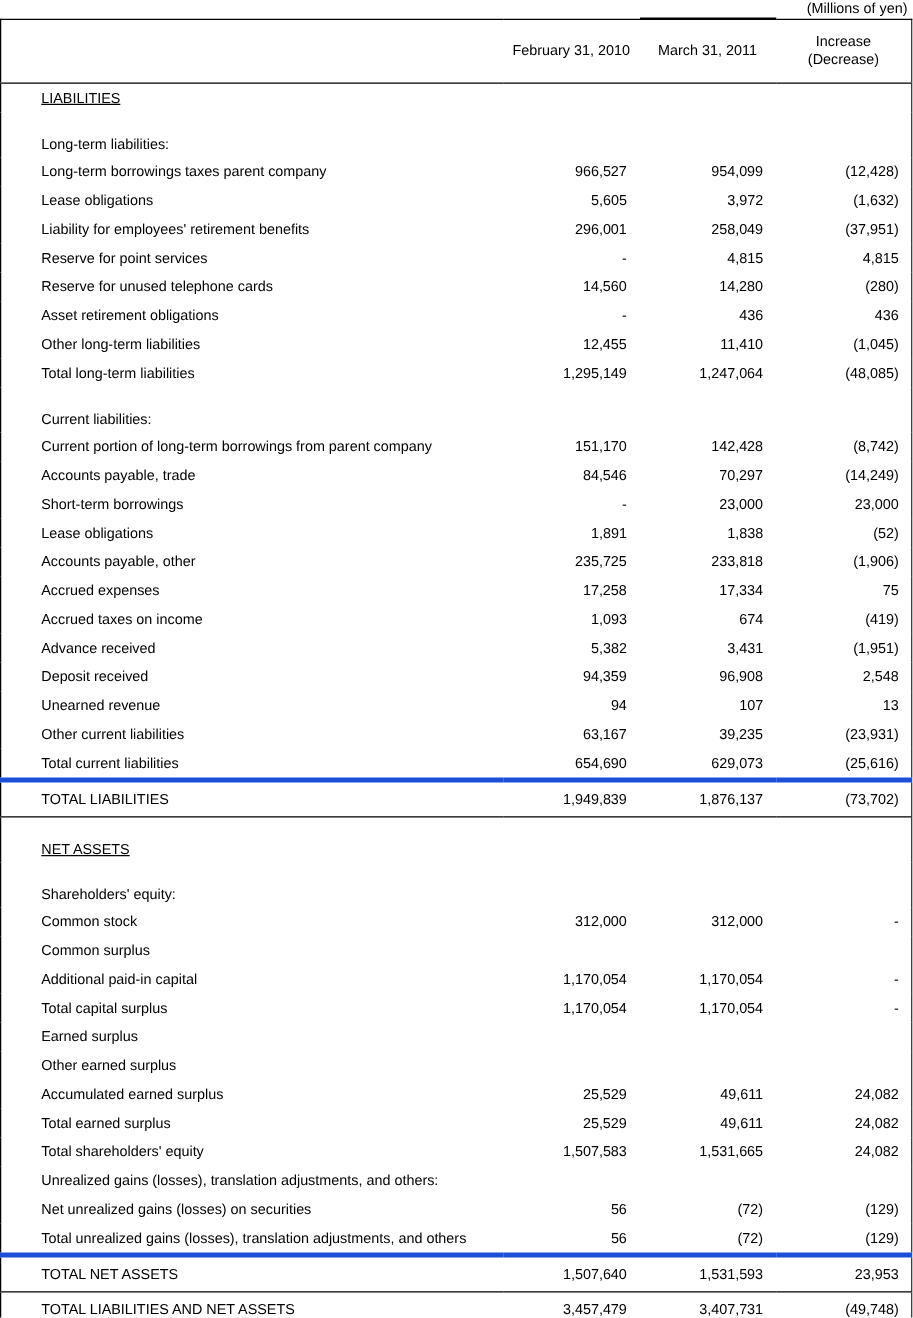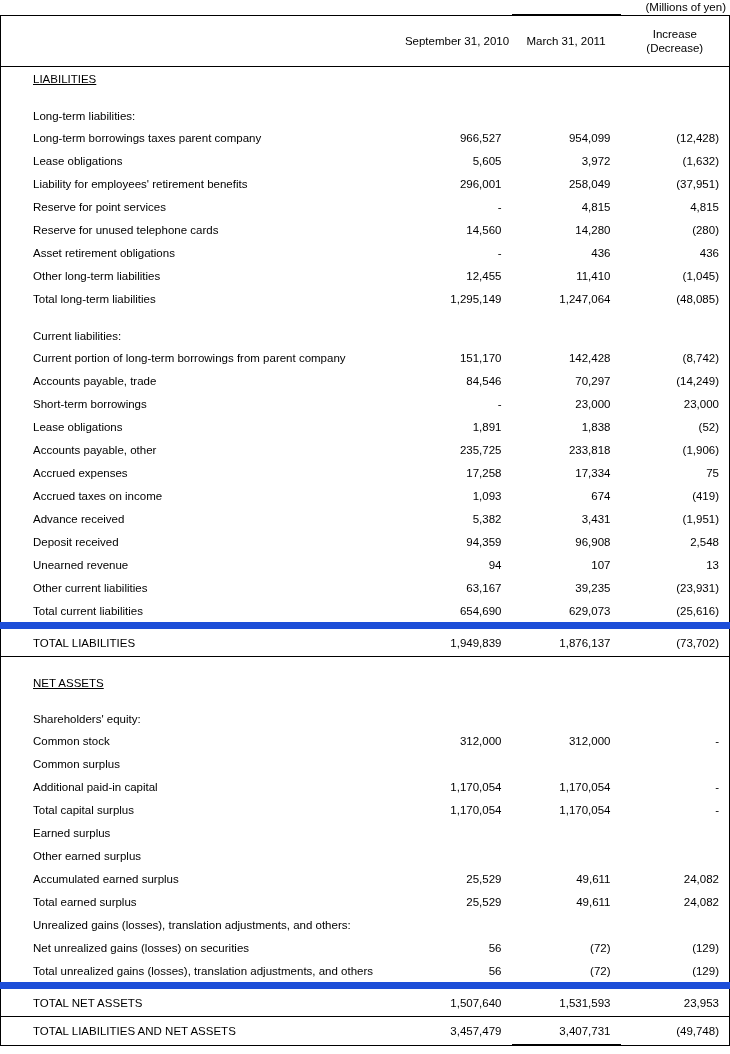--- a/index.html
+++ b/index.html
@@ -93,21 +93,21 @@
   .i3 { padding-left: 40px; }
   .i4 { padding-left: 52px; }
 
   .under { text-decoration: underline; }
 
   
   tr.gap-before td { height: 32px; vertical-align: bottom; padding-bottom: 4px; }
   tr.gap-before td.num { padding-bottom: 4px; }
 
   
-  tr.rule-top td { border-top: 7px solid #1d4ed8; }
+  tr.rule-top td { border-top: 4px solid #1d4ed8; }
   tr.rule-bottom td { border-bottom: 1px solid #000; }
 
   tr.tall td { height: 27px; }
 </style>
 </head>
 <body>
 
 <div id="sheet">
 
   <div class="caption">(Millions of yen)</div>
@@ -116,21 +116,21 @@
     <colgroup>
       <col class="c-label">
       <col class="c-y2010">
       <col class="c-y2011">
       <col class="c-delta">
     </colgroup>
     <tbody>
 
       <tr class="head">
         <td class="lab"></td>
-        <td class="v10">September 31, 2010</td>
+        <td class="v10">February 31, 2010</td>
         <td class="v11">March 31, 2011</td>
         <td class="vdl">
           <div>Increase</div>
           <div>(Decrease)</div>
         </td>
       </tr>
 
       <tr class="row">
         <td class="lab i0"><span class="under">LIABILITIES</span></td>
         <td class="num v10"></td>
@@ -337,20 +337,26 @@
         <td class="num v11">49,611</td>
         <td class="num vdl">24,082</td>
       </tr>
       <tr class="row">
         <td class="lab i3">Total earned surplus</td>
         <td class="num v10">25,529</td>
         <td class="num v11">49,611</td>
         <td class="num vdl">24,082</td>
       </tr>
       <tr class="row">
+        <td class="lab i2">Total shareholders' equity</td>
+        <td class="num v10">1,507,583</td>
+        <td class="num v11">1,531,665</td>
+        <td class="num vdl">24,082</td>
+      </tr>
+      <tr class="row">
         <td class="lab i1">Unrealized gains (losses), translation adjustments, and others:</td>
         <td class="num v10"></td>
         <td class="num v11"></td>
         <td class="num vdl"></td>
       </tr>
       <tr class="row">
         <td class="lab i2">Net unrealized gains (losses) on securities</td>
         <td class="num v10">56</td>
         <td class="num v11">(72)</td>
         <td class="num vdl">(129)</td>

